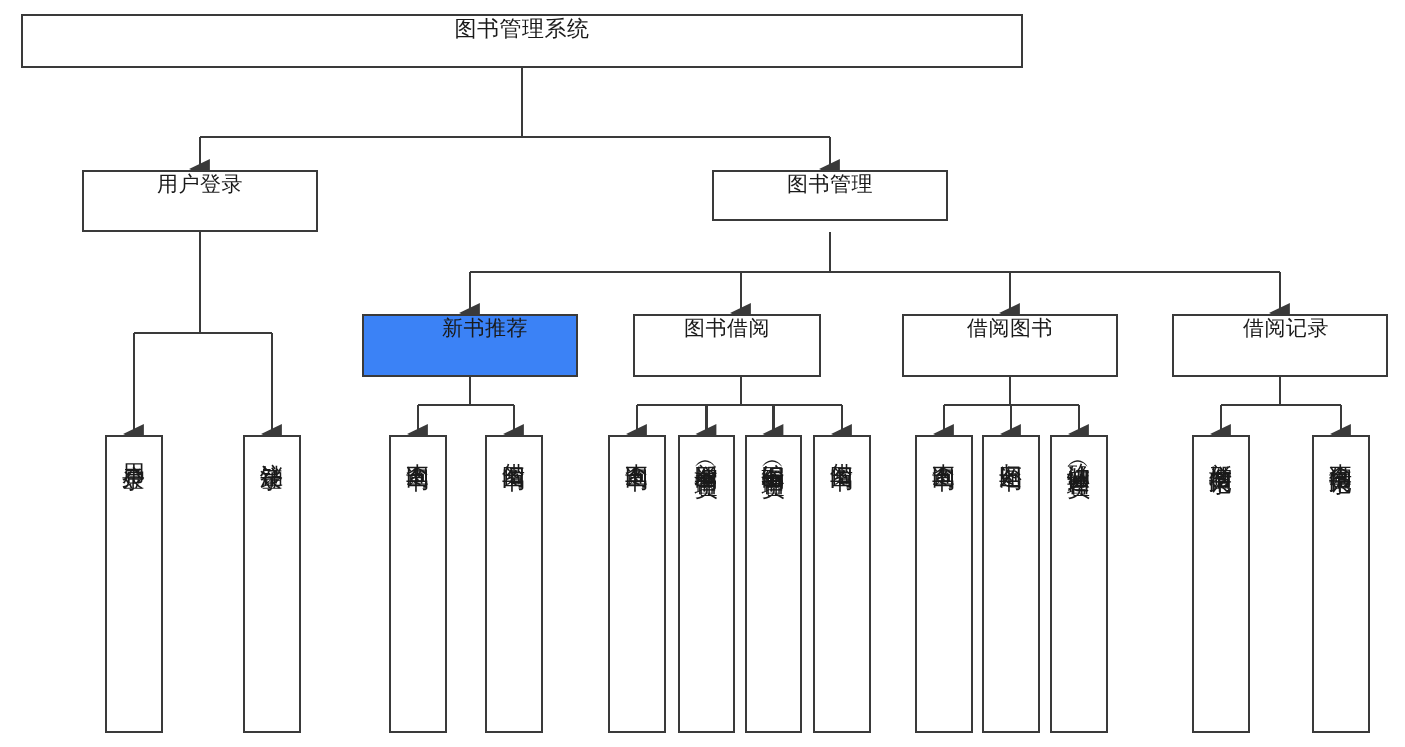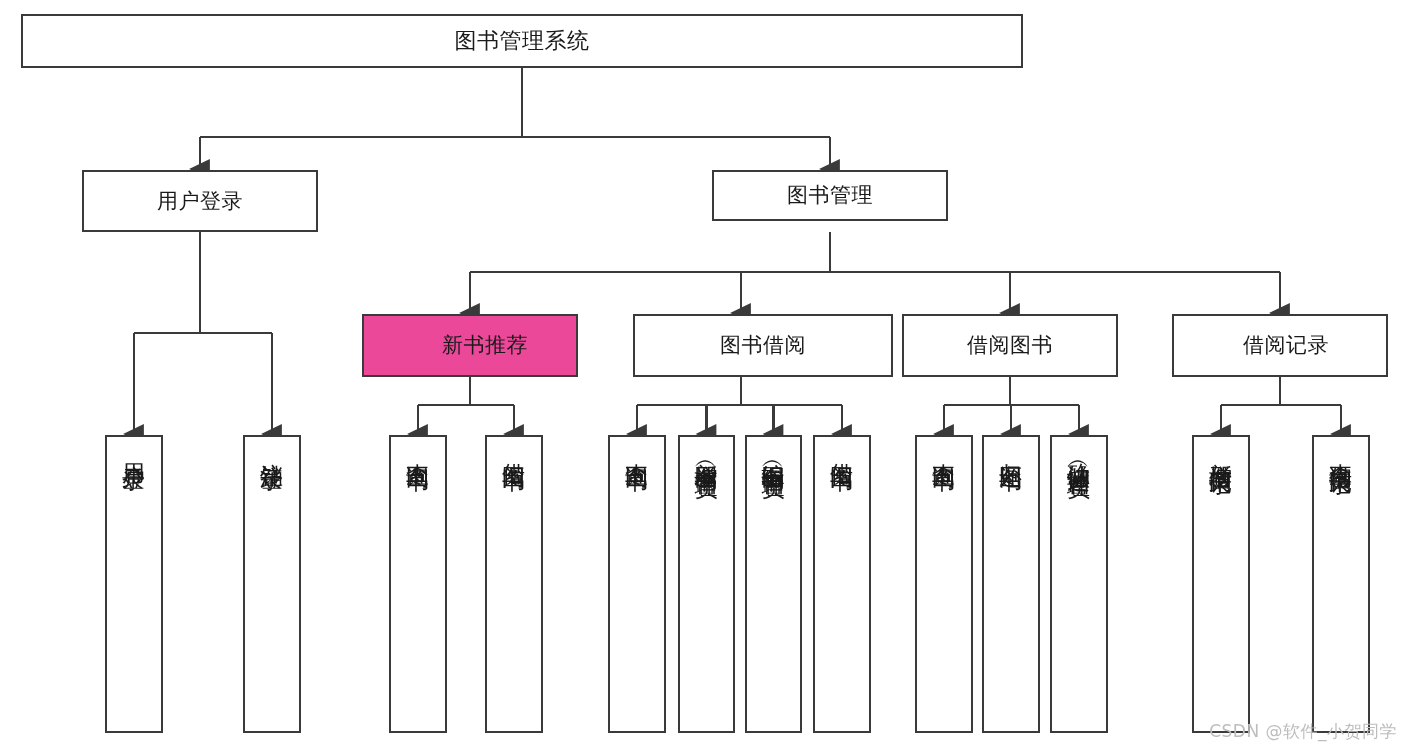--- a/index.html
+++ b/index.html
@@ -29,21 +29,21 @@
     width: 1405px;
     height: 747px;
     pointer-events: none;
   }
   .node {
     position: absolute;
     box-sizing: border-box;
     background: #ffffff;
     border: 2px solid #3a3a3a;
     display: flex;
-    align-items: center;
+    align-items: flex-start;
     justify-content: center;
     color: #1a1a1a;
     overflow: hidden;
   }
   .node .label {
     display: block;
     text-align: center;
     line-height: 1.18;
     letter-spacing: 0.5px;
   }
@@ -127,24 +127,24 @@
   <div id="node-layer">
       <div class="node horizontal root" id="node-root" style="left: 21px; top: 14px; width: 1002px; height: 54px; border-color: rgb(58, 58, 58); background: rgb(255, 255, 255); color: rgb(26, 26, 26);">
         <span class="label">图书管理系统</span>
       </div>
       <div class="node horizontal" id="node-user-login" style="left: 82px; top: 170px; width: 236px; height: 62px; border-color: rgb(58, 58, 58); background: rgb(255, 255, 255); color: rgb(26, 26, 26);">
         <span class="label">用户登录</span>
       </div>
       <div class="node horizontal" id="node-book-manage" style="left: 712px; top: 170px; width: 236px; height: 51px; border-color: rgb(58, 58, 58); background: rgb(255, 255, 255); color: rgb(26, 26, 26);">
         <span class="label">图书管理</span>
       </div>
-      <div class="node horizontal" id="node-new-book-rec" style="left: 362px; top: 314px; width: 216px; height: 63px; border-color: rgb(58, 58, 58); background: #ec4899; color: rgb(26, 26, 26); padding-left: 30px;">
+      <div class="node horizontal" id="node-new-book-rec" style="left: 362px; top: 314px; width: 216px; height: 63px; border-color: rgb(58, 58, 58); background: #3b82f6; color: rgb(26, 26, 26); padding-left: 30px;">
         <span class="label">新书推荐</span>
       </div>
-      <div class="node horizontal" id="node-book-borrow" style="left: 633px; top: 314px; width: 260px; height: 63px; border-color: rgb(58, 58, 58); background: rgb(255, 255, 255); color: rgb(26, 26, 26);">
+      <div class="node horizontal" id="node-book-borrow" style="left: 633px; top: 314px; width: 188px; height: 63px; border-color: rgb(58, 58, 58); background: rgb(255, 255, 255); color: rgb(26, 26, 26);">
         <span class="label">图书借阅</span>
       </div>
       <div class="node horizontal" id="node-current-borrow" style="left: 902px; top: 314px; width: 216px; height: 63px; border-color: rgb(58, 58, 58); background: rgb(255, 255, 255); color: rgb(26, 26, 26);">
         <span class="label">借阅图书</span>
       </div>
       <div class="node horizontal" id="node-borrow-record" style="left: 1172px; top: 314px; width: 216px; height: 63px; border-color: rgb(58, 58, 58); background: rgb(255, 255, 255); color: rgb(26, 26, 26); padding-left: 12px;">
         <span class="label">借阅记录</span>
       </div>
       <div class="node vertical" id="node-leaf-user-login" style="left: 105px; top: 435px; width: 58px; height: 298px; border-color: rgb(58, 58, 58); background: rgb(255, 255, 255); color: rgb(26, 26, 26);">
         <span class="label">用户登录</span>
@@ -179,14 +179,13 @@
       <div class="node vertical" id="node-leaf-confirm-return" style="left: 1050px; top: 435px; width: 58px; height: 298px; border-color: rgb(58, 58, 58); background: rgb(255, 255, 255); color: rgb(26, 26, 26);">
         <span class="label">确认归还（管理员）</span>
       </div>
       <div class="node vertical" id="node-leaf-add-record" style="left: 1192px; top: 435px; width: 58px; height: 298px; border-color: rgb(58, 58, 58); background: rgb(255, 255, 255); color: rgb(26, 26, 26);">
         <span class="label">新增借阅记录</span>
       </div>
       <div class="node vertical" id="node-leaf-query-record" style="left: 1312px; top: 435px; width: 58px; height: 298px; border-color: rgb(58, 58, 58); background: rgb(255, 255, 255); color: rgb(26, 26, 26);">
         <span class="label">查询借阅记录</span>
       </div>
     </div>
-  <div id="watermark">CSDN @软件_小贺同学</div>
 </div>
 
 </body></html>

